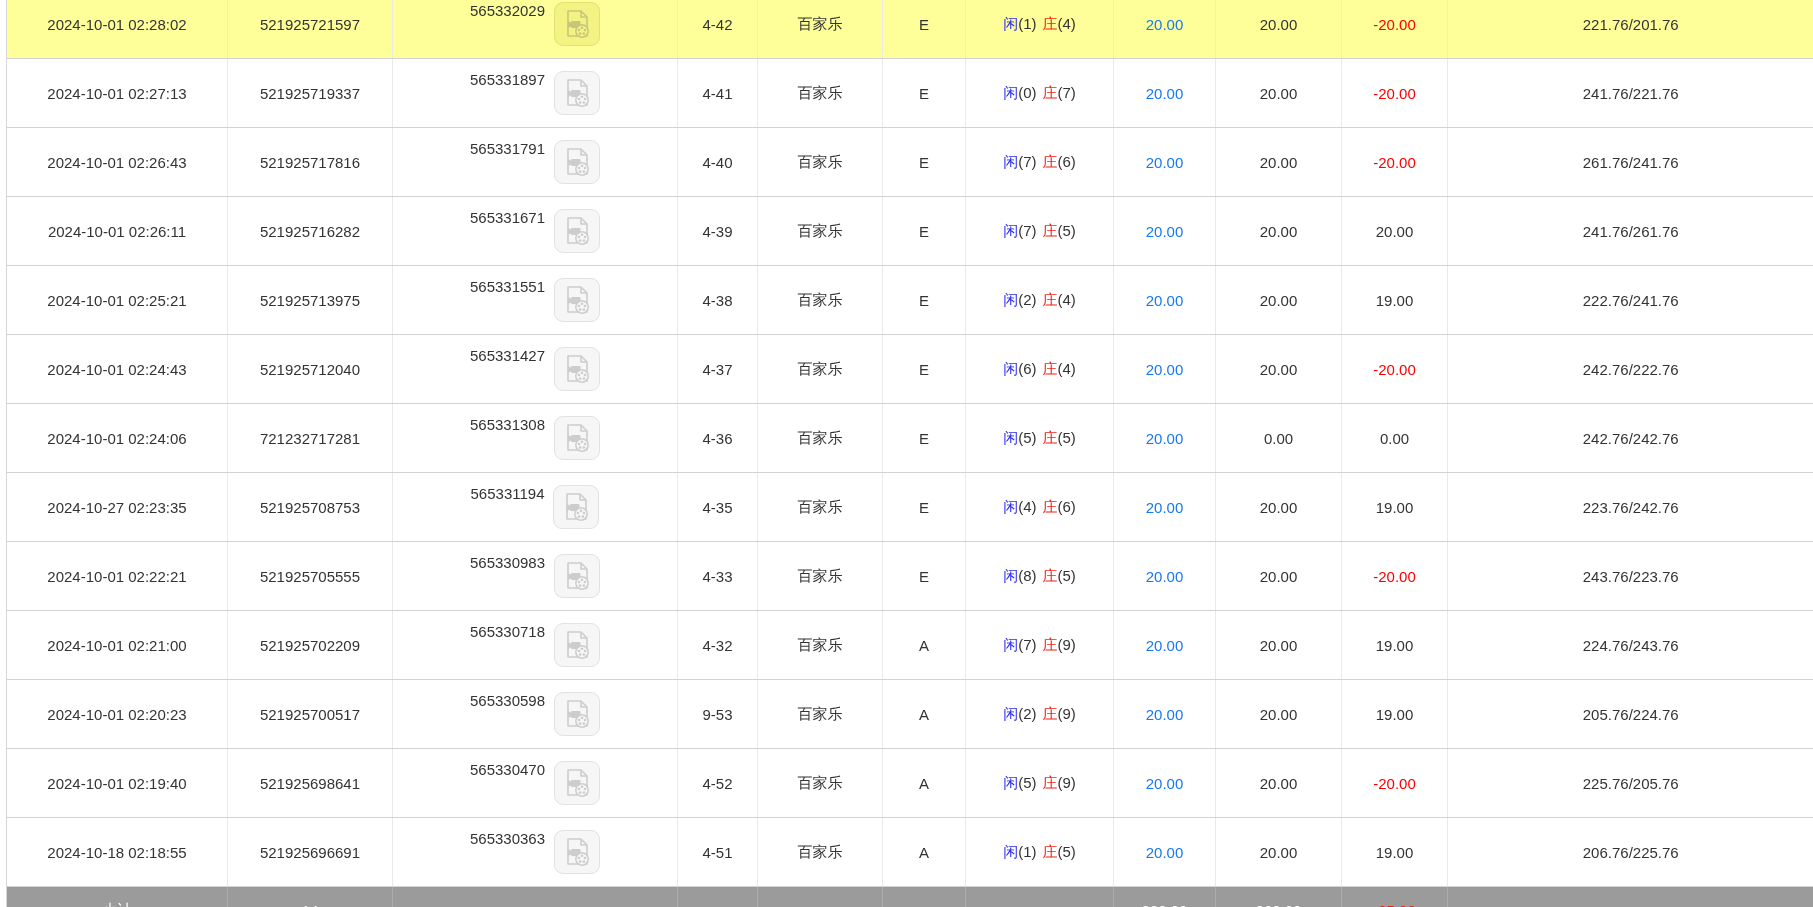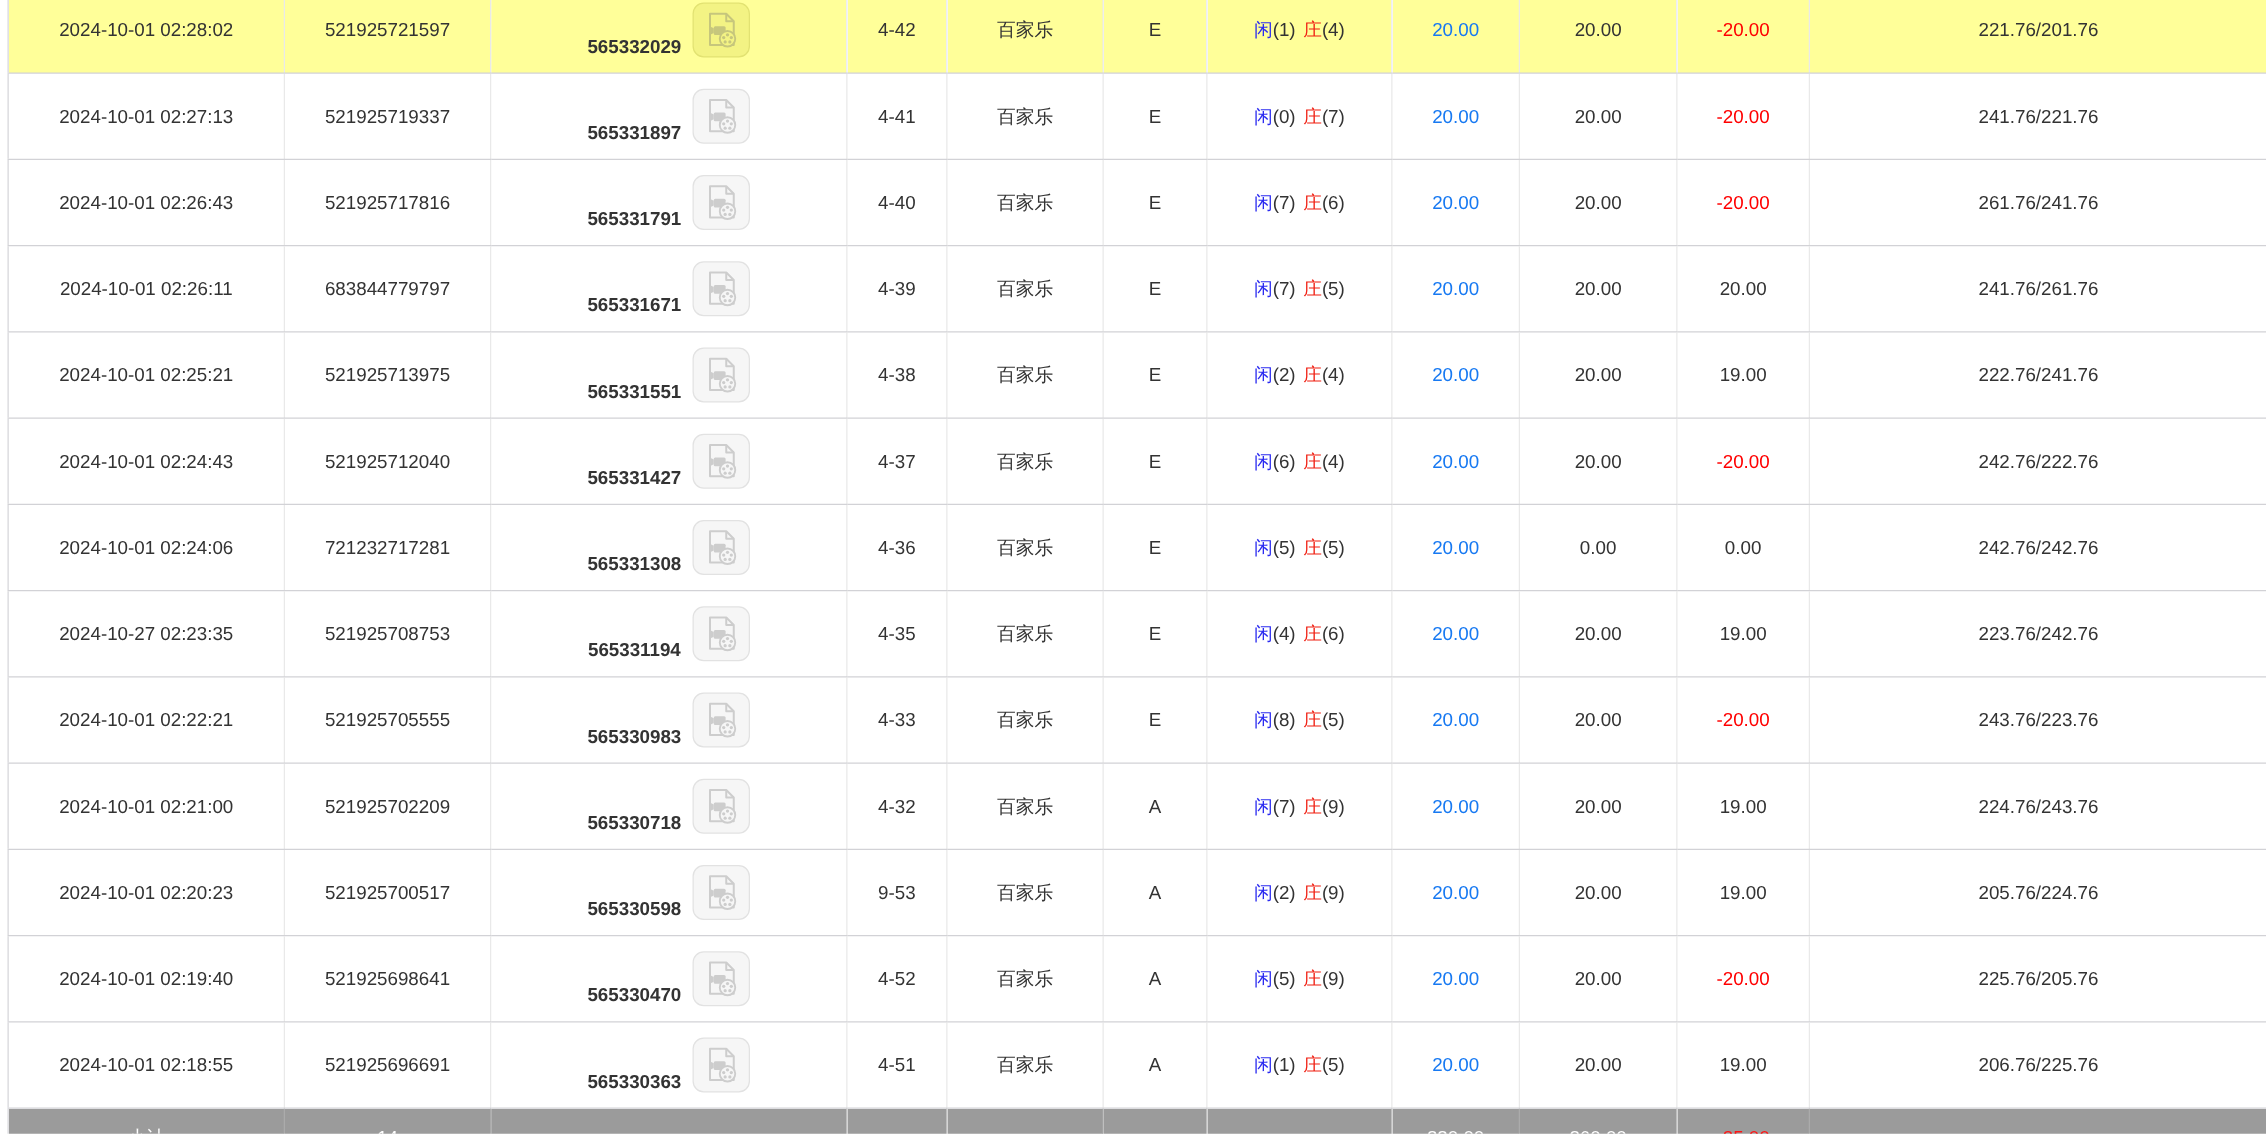--- a/index.html
+++ b/index.html
@@ -41,21 +41,21 @@
   .xian { color: #2b2bf0; }
   .zhuang { color: #f02114; margin-left: 6px; }
   .score { color: #333333; }
 
   
   .bet-link { color: #1779f2; text-decoration: none; cursor: pointer; }
 
   .neg { color: #ff0000; }
 
   
-  .game-wrap { display: inline-flex; align-items: flex-end; gap: 9px; font-weight: bold; }
+  .game-wrap { display: inline-flex; align-items: flex-start; gap: 9px; }
   .replay-btn {
     width: 46px; height: 44px;
     border-radius: 9px;
     background: #f6f6f6;
     border: 1px solid #e2e2e2;
     display: inline-flex; align-items: center; justify-content: center;
     padding: 0; cursor: pointer;
   }
   .replay-icon { color: #cdcdcd; display: block; }
   .reel-bg { fill: #f6f6f6; }
@@ -193,21 +193,21 @@
     </td>
     <td class="c-bet">
       <a class="bet-link">20.00</a>
     </td>
     <td class="c-valid">20.00</td>
     <td class="c-wl neg">-20.00</td>
     <td class="c-balance">261.76/241.76</td>
   </tr>
         <tr>
     <td class="c-time">2024-10-01 02:26:11</td>
-    <td class="c-order">683844779797</td>
+    <td class="c-order">521925716282</td>
     <td class="c-game">
       <span class="game-wrap">
         <span class="game-no">565331671</span>
         <button type="button" class="replay-btn">
           <svg class="replay-icon" width="30" height="32" viewBox="0 0 30 32" xmlns="http://www.w3.org/2000/svg">
             <path d="M6 3 h13 l6 6 v19 H6 z" fill="none" stroke="currentColor" stroke-width="1.6" stroke-linejoin="round"></path>
             <path d="M19 3 v6 h6" fill="none" stroke="currentColor" stroke-width="1.6" stroke-linejoin="round"></path>
             <path d="M9 14.6 L5.8 13 v7 L9 18.4 z" fill="currentColor"></path>
             <rect x="9" y="13" width="9.5" height="7" rx="1.2" fill="currentColor"></rect>
             <circle cx="20" cy="23" r="6.2" class="reel-bg" stroke="currentColor" stroke-width="1.5"></circle>
@@ -507,21 +507,21 @@
       <span class="xian">闲</span><span class="score">(5)</span><span class="zhuang">庄</span><span class="score">(9)</span>
     </td>
     <td class="c-bet">
       <a class="bet-link">20.00</a>
     </td>
     <td class="c-valid">20.00</td>
     <td class="c-wl neg">-20.00</td>
     <td class="c-balance">225.76/205.76</td>
   </tr>
         <tr>
-    <td class="c-time">2024-10-01 02:18:55</td>
+    <td class="c-time">2024-10-18 02:18:55</td>
     <td class="c-order">521925696691</td>
     <td class="c-game">
       <span class="game-wrap">
         <span class="game-no">565330363</span>
         <button type="button" class="replay-btn">
           <svg class="replay-icon" width="30" height="32" viewBox="0 0 30 32" xmlns="http://www.w3.org/2000/svg">
             <path d="M6 3 h13 l6 6 v19 H6 z" fill="none" stroke="currentColor" stroke-width="1.6" stroke-linejoin="round"></path>
             <path d="M19 3 v6 h6" fill="none" stroke="currentColor" stroke-width="1.6" stroke-linejoin="round"></path>
             <path d="M9 14.6 L5.8 13 v7 L9 18.4 z" fill="currentColor"></path>
             <rect x="9" y="13" width="9.5" height="7" rx="1.2" fill="currentColor"></rect>

